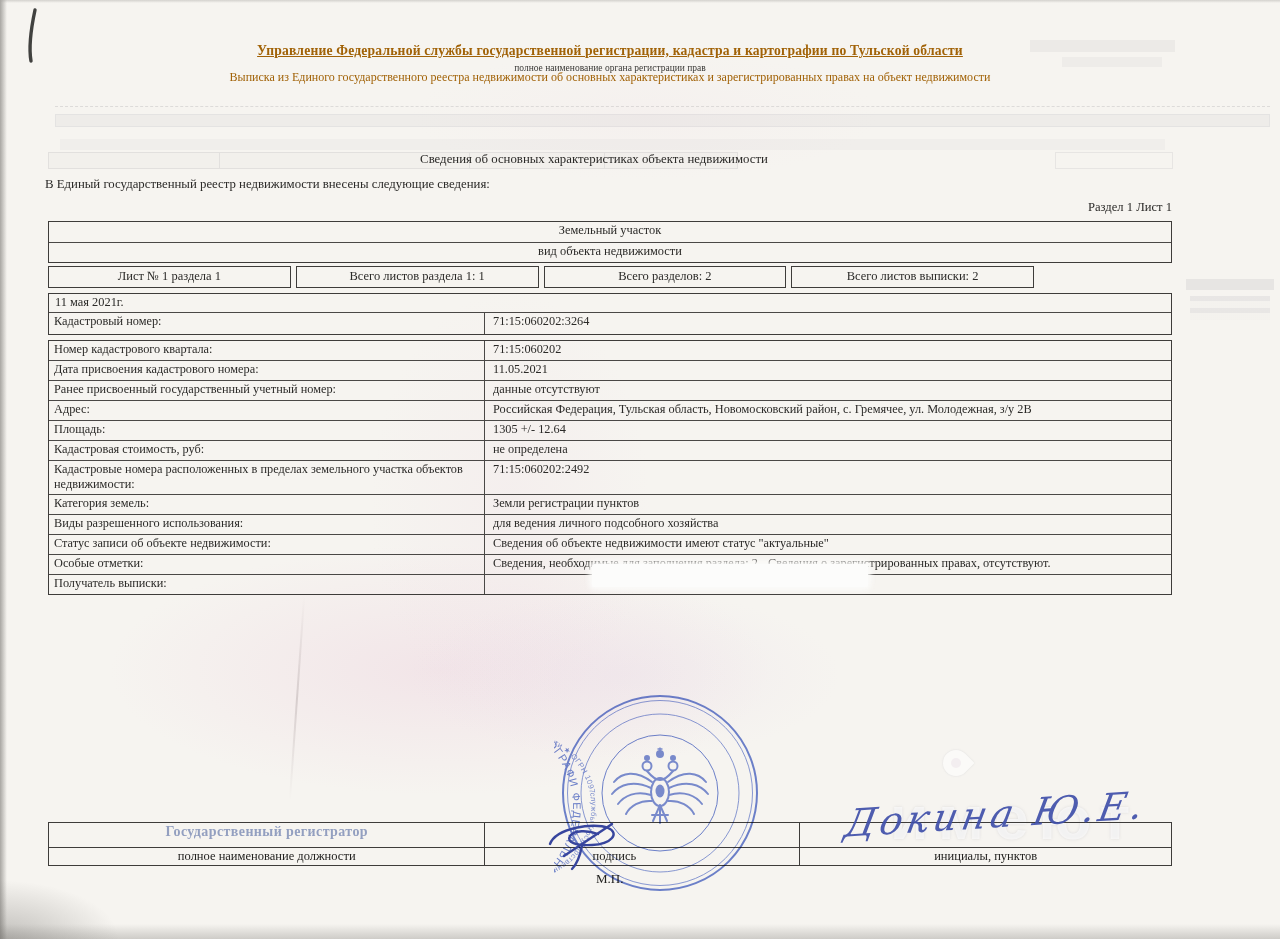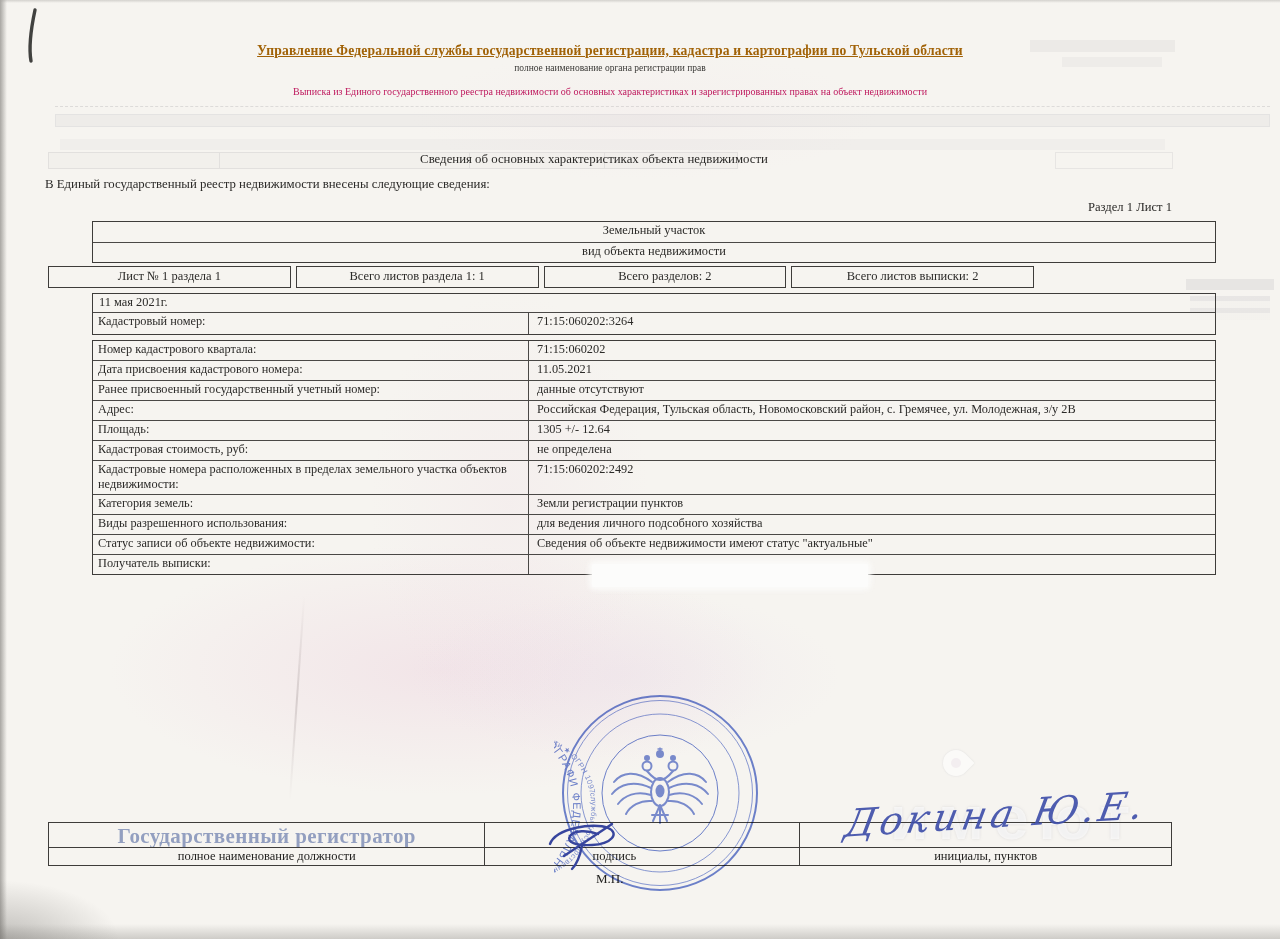--- a/index.html
+++ b/index.html
@@ -30,43 +30,43 @@
   .grow{left:48px;top:152px;width:690px;height:17px;border:1px solid rgba(140,140,146,.17);background:rgba(175,175,180,.05);}
   .grow .gdiv{position:absolute;top:0;bottom:0;width:1px;background:rgba(140,140,146,.17);}
   .grow2{left:1055px;top:152px;width:118px;height:17px;border:1px solid rgba(140,140,146,.14);}
   .gtr1{left:1030px;top:40px;width:145px;height:12px;background:rgba(150,150,158,.10);}
   .gtr2{left:1062px;top:57px;width:100px;height:10px;background:rgba(150,150,158,.08);}
   .gmr1{left:1186px;top:279px;width:88px;height:11px;background:rgba(140,140,152,.14);}
   .gmr2{left:1190px;top:296px;width:80px;height:24px;background:repeating-linear-gradient(180deg,rgba(140,140,152,.13) 0 5px,rgba(140,140,152,.02) 5px 12px);}
   
   .authority{left:48px;top:43px;width:1124px;font-size:13.6px;font-weight:bold;text-decoration:underline;color:#a16207;letter-spacing:.2px;}
   .authority-cap{left:48px;top:63px;width:1124px;font-size:9.5px;color:#3a3936;}
-  .doc-title{left:48px;top:86px;width:1124px;font-size:10px;color:#be185d;}
+  .doc-title{left:48px;top:70px;width:1124px;font-size:12px;color:#a16207;}
   .section-title{left:32px;top:152px;width:1124px;font-size:12.8px;color:#2a2927;}
   .intro{left:45px;top:177px;font-size:12.8px;}
   .page-ref{left:48px;top:200px;width:1124px;text-align:right;font-size:12.6px;}
   
-  .tbl{left:48px;width:1124px;border:1.5px solid #3e3c3a;background:rgba(255,255,255,.0);margin-left:44px;}
+  .tbl{left:48px;width:1124px;border:1.5px solid #3e3c3a;background:rgba(255,255,255,.0);}
   .trow{display:flex;border-top:1.2px solid #4a4846;overflow:hidden;align-items:flex-start;}
   .trow:first-child{border-top:none;}
   .tfull{width:100%;padding:1px 6px 0 6px;font-size:12.4px;line-height:1.2;}
   .tlabel{width:424px;min-width:424px;border-right:1.2px solid #4a4846;padding:1px 6px 0 5px;font-size:12.3px;line-height:1.25;height:100%;}
   .tvalue{flex:1;padding:1px 6px 0 8px;font-size:12.3px;line-height:1.25;}
   .objrow{justify-content:center;}
   .objrow .tfull{text-align:center;}
   .sheetbar{left:48px;top:266px;width:986px;display:flex;gap:5px;border-radius:6px;}
   .sheetcell{flex:1;border:1.4px solid #3e3c3a;height:22px;text-align:center;font-size:12.5px;padding-top:2px;box-sizing:border-box;}
   .redaction{left:592px;top:564px;width:276px;height:23px;background:#fcfcfb;box-shadow:0 0 5px 3px rgba(252,252,251,.9);border-radius:2px;}
   
   .ftable{left:48px;top:822px;width:1124px;height:44px;border:1.5px solid #3e3c3a;display:flex;background:transparent;z-index:10;}
   .fcell{height:100%;border-right:1.4px solid #3e3c3a;display:flex;flex-direction:column;}
   .fcell:last-child{border-right:none;}
   .f1{height:25px;border-bottom:1.3px solid #3e3c3a;overflow:hidden;}
   .f2{height:17px;text-align:center;font-size:12.5px;padding-top:1px;color:#232220;}
-  .registrar{font-size:21px;font-weight:bold;color:#8291b8;text-align:center;margin-top:1px;letter-spacing:.4px;filter:blur(.4px);opacity:.85;}
+  .registrar{font-size:14px;font-weight:bold;color:#8291b8;text-align:center;margin-top:1px;letter-spacing:.4px;filter:blur(.4px);opacity:.85;}
   .mp{left:596px;top:871px;font-size:13px;color:#232220;z-index:11;}
   
   .stamp{left:554px;top:688px;width:212px;height:212px;z-index:20;opacity:.88;mix-blend-mode:multiply;}
   .sig{left:542px;top:816px;z-index:30;}
   .handname{left:845px;top:790px;width:380px;z-index:25;
     font-family:"DejaVu Serif",serif;font-style:italic;font-size:38px;color:#4050aa;
     transform:rotate(-3.5deg) skewX(-14deg);letter-spacing:4px;opacity:.92;}
   .watermark{left:890px;top:782px;z-index:5;font-family:"Liberation Sans","DejaVu Sans",sans-serif;
     font-weight:bold;font-size:62px;letter-spacing:10px;color:rgba(255,255,255,.62);
     text-shadow:0 0 3px rgba(165,165,175,.30);}
@@ -174,20 +174,24 @@
       <div class="tlabel">Категория земель:</div>
       <div class="tvalue">Земли регистрации пунктов</div>
     </div>
     <div class="trow" style="height:19px">
       <div class="tlabel">Виды разрешенного использования:</div>
       <div class="tvalue">для ведения личного подсобного хозяйства</div>
     </div>
     <div class="trow" style="height:19px">
       <div class="tlabel">Статус записи об объекте недвижимости:</div>
       <div class="tvalue">Сведения об объекте недвижимости имеют статус "актуальные"</div>
+    </div>
+    <div class="trow" style="height:19px">
+      <div class="tlabel">Особые отметки:</div>
+      <div class="tvalue">Сведения, необходимые для заполнения раздела: 2 - Сведения о зарегистрированных правах, отсутствуют.</div>
     </div>
     <div class="trow" style="height:19px">
       <div class="tlabel">Получатель выписки:</div>
       <div class="tvalue"></div>
     </div>
   </div>
 
   <div class="abs redaction"></div>
 
   <div class="abs wm-pin"></div>

